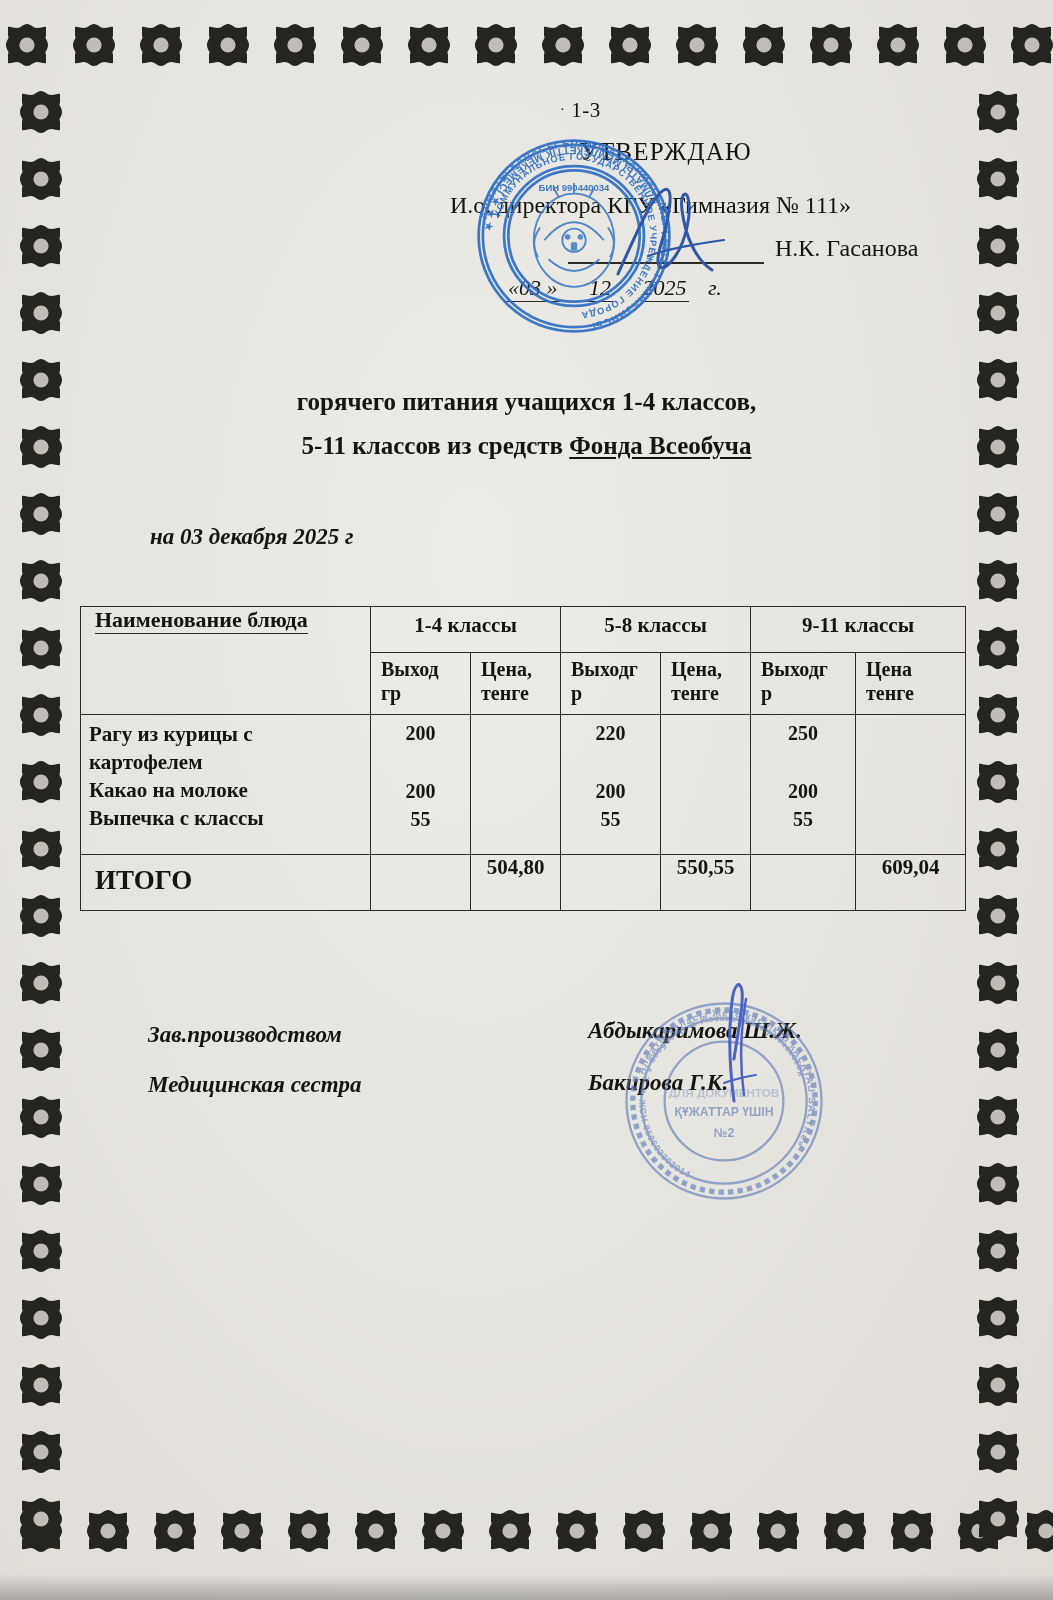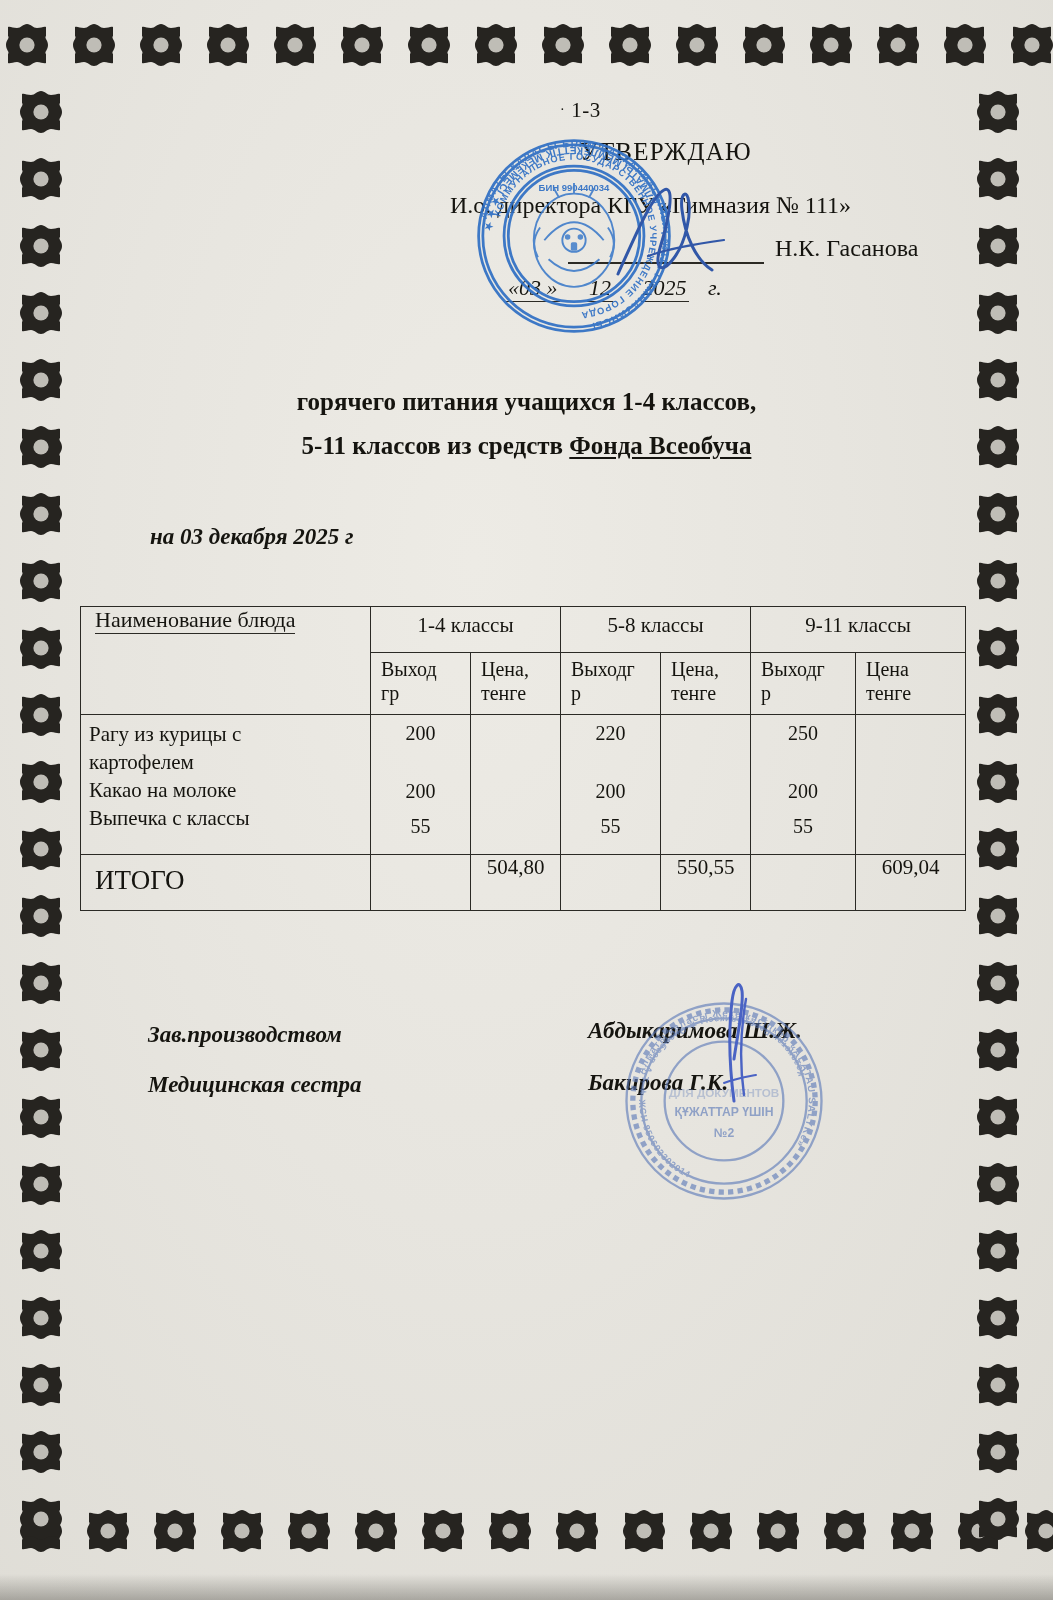--- a/index.html
+++ b/index.html
@@ -95,21 +95,21 @@
     position: absolute; left: 80px; top: 606px;
     width: 885px;
   }
   table.menu {
     width: 885px;
     border-collapse: collapse;
     table-layout: fixed;
   }
   table.menu td, table.menu th {
     border: 1.6px solid #2b2a25;
-    font-weight: normal;
+    font-weight: bold;
     vertical-align: top;
     background: transparent;
   }
   .grp-th {
     text-align: center; font-size: 21px; font-weight: bold;
     height: 46px; padding-top: 6px;
   }
   .name-th {
     font-size: 22px; font-weight: bold;
     text-align: left; padding: 0 0 0 14px;
@@ -124,21 +124,21 @@
   .dish-cell {
     font-size: 21px; line-height: 1.33; padding: 6px 6px 10px 8px;
     height: 140px;
   }
   .val-cell {
     font-size: 20px; text-align: center; padding-top: 8px;
     line-height: 1.0;
   }
   .val-cell .v { display: block; }
   .val-cell .v.sp1 { margin-top: 38px; }
-  .val-cell .v.sp2 { margin-top: 15px; }
+  .val-cell .v.sp2 { margin-top: 8px; }
   .total-lbl {
     font-size: 27px; font-weight: bold; padding: 10px 0 12px 14px;
     height: 56px; vertical-align: middle;
   }
   .total-val {
     font-size: 21px; font-weight: bold; text-align: center;
     vertical-align: middle;
   }
 
   

